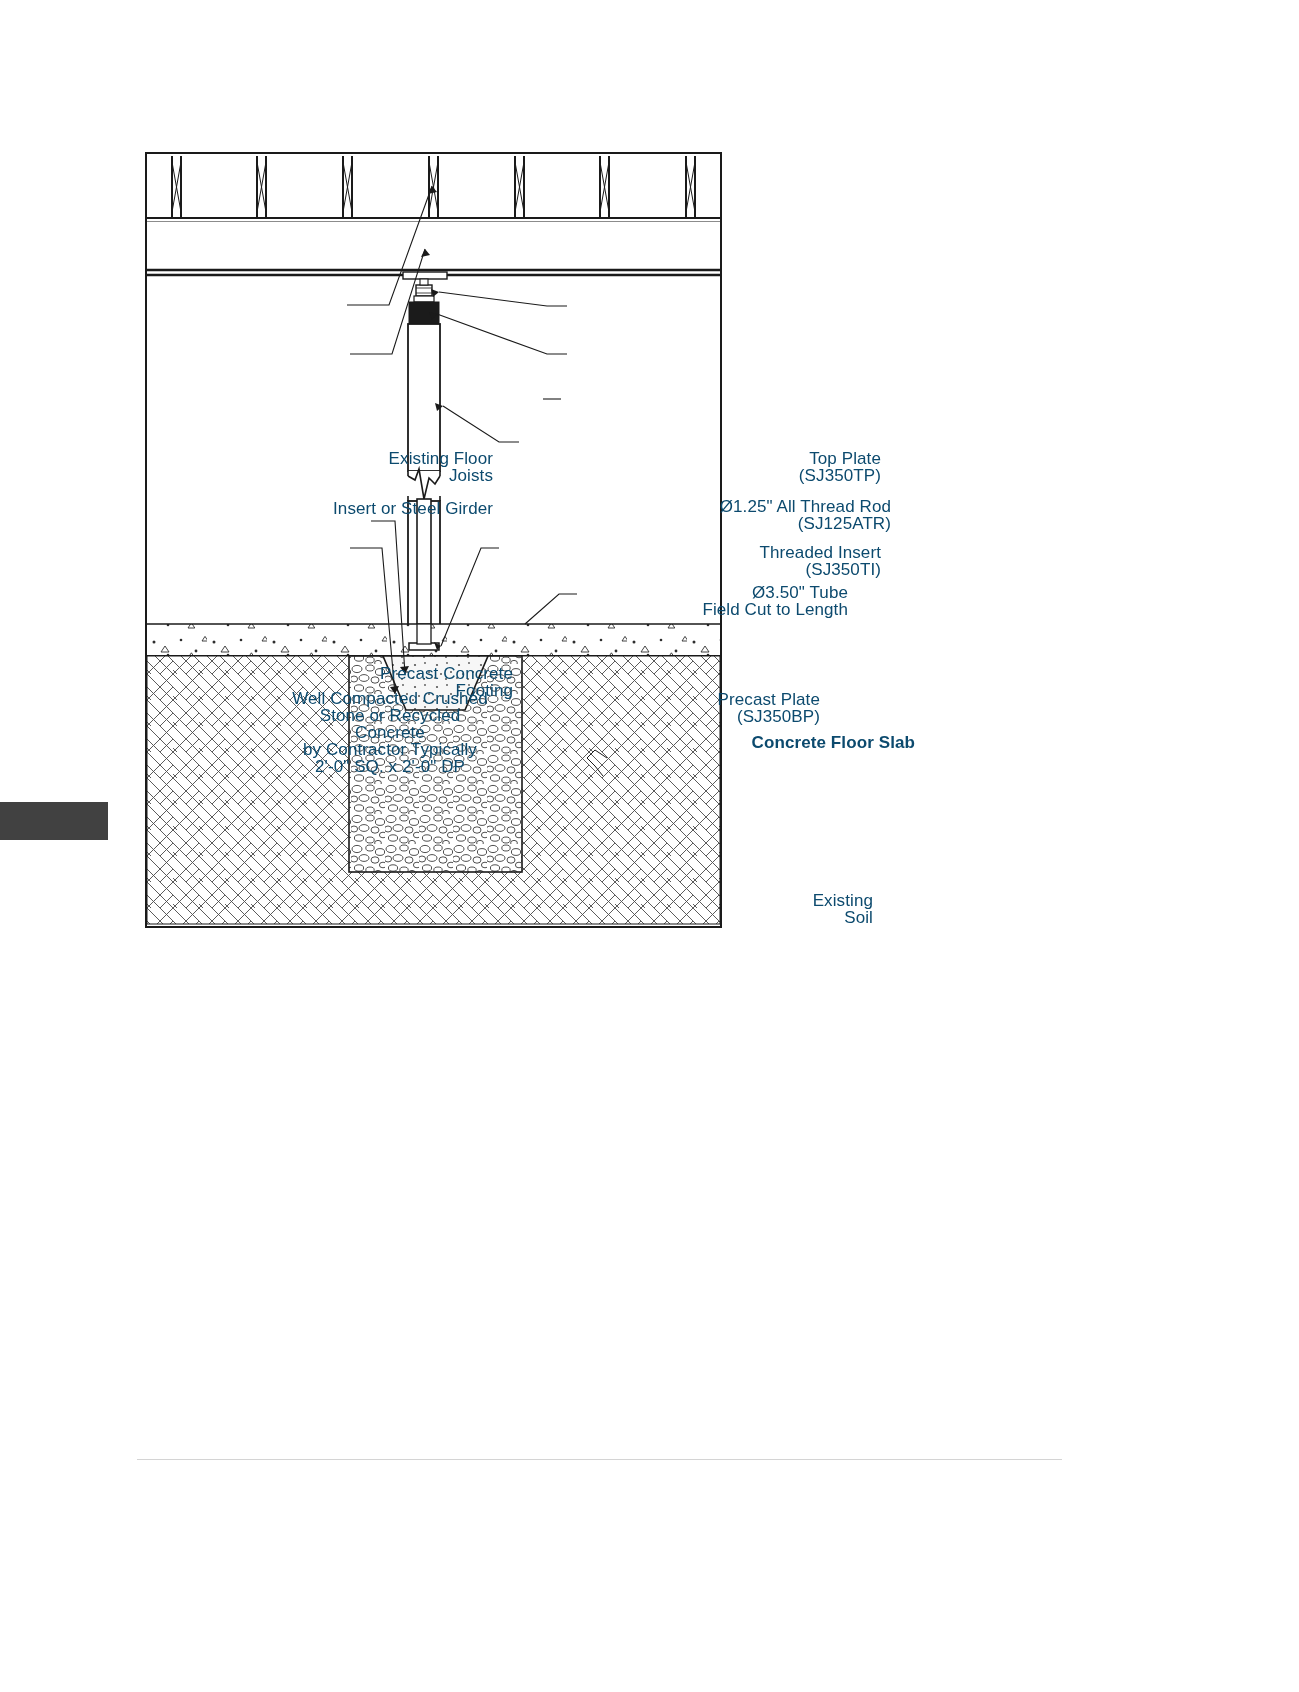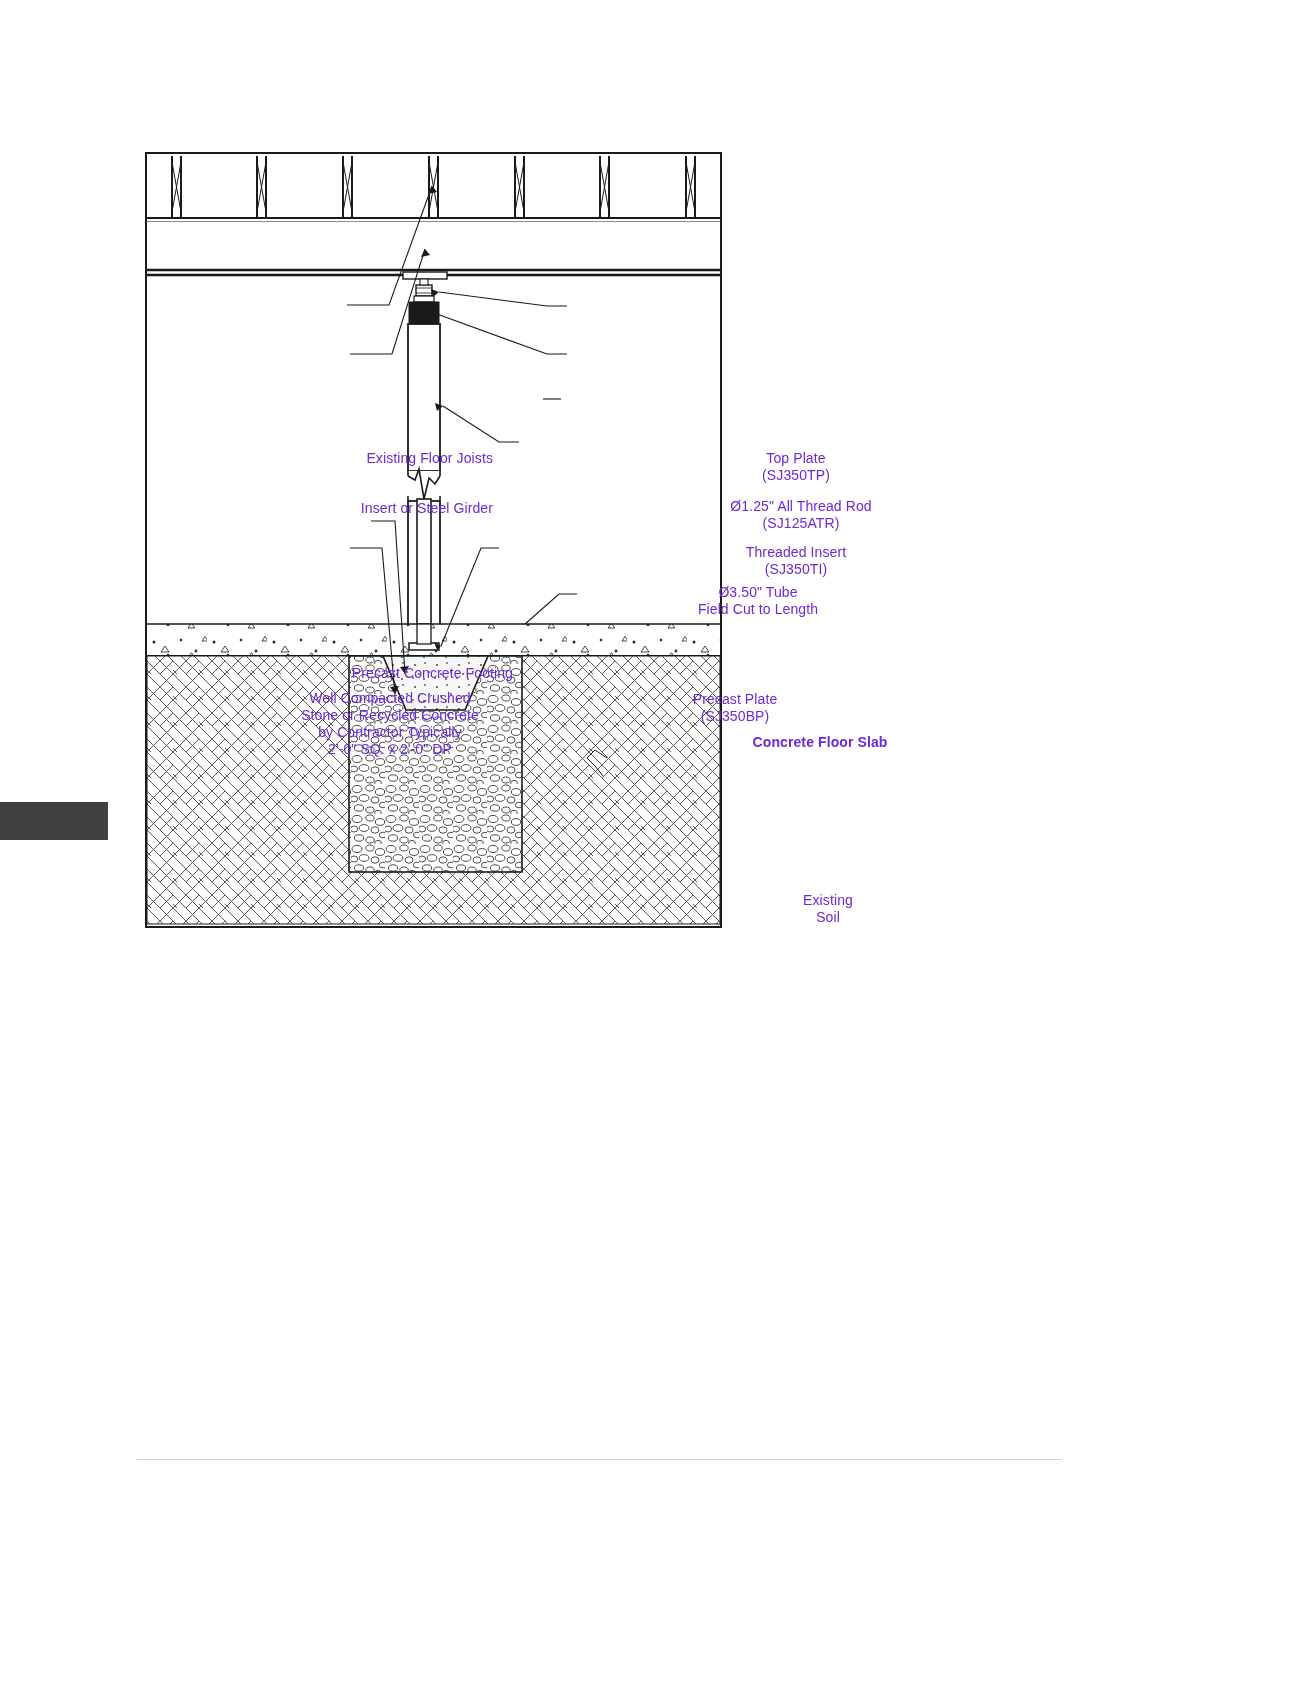--- a/index.html
+++ b/index.html
@@ -45,29 +45,29 @@
     box-sizing: border-box;
     background: #ffffff;
   }
   .drawing svg {
     display: block;
   }
 
   
   .lbl {
     position: absolute;
-    font-size: 14px;
+    font-size: 17px;
     line-height: 17px;
     letter-spacing: 0.1px;
     white-space: pre-line;
-    color: #6d28d9;
+    color: #0c4a6e;
   }
   .lbl.r { text-align: right; }
   .lbl.c { text-align: center; }
-  .lbl.l { text-align: center; }
+  .lbl.l { text-align: right; }
 
   #lbl-joists      { left: 196px; top: 296px; width: 150px; }
   #lbl-girder      { left: 176px; top: 346px; width: 170px; }
   #lbl-footing     { left: 186px; top: 511px; width: 180px; }
   #lbl-crushed     { left: 140px; top: 536px; width: 206px; }
   #lbl-topplate    { left: 564px; top: 296px; width: 170px; }
   #lbl-rod         { left: 564px; top: 344px; width: 180px; }
   #lbl-insert      { left: 564px; top: 390px; width: 170px; }
   #lbl-tube        { left: 521px; top: 430px; width: 180px; }
   #lbl-bottomplate { left: 503px; top: 537px; width: 170px; }

